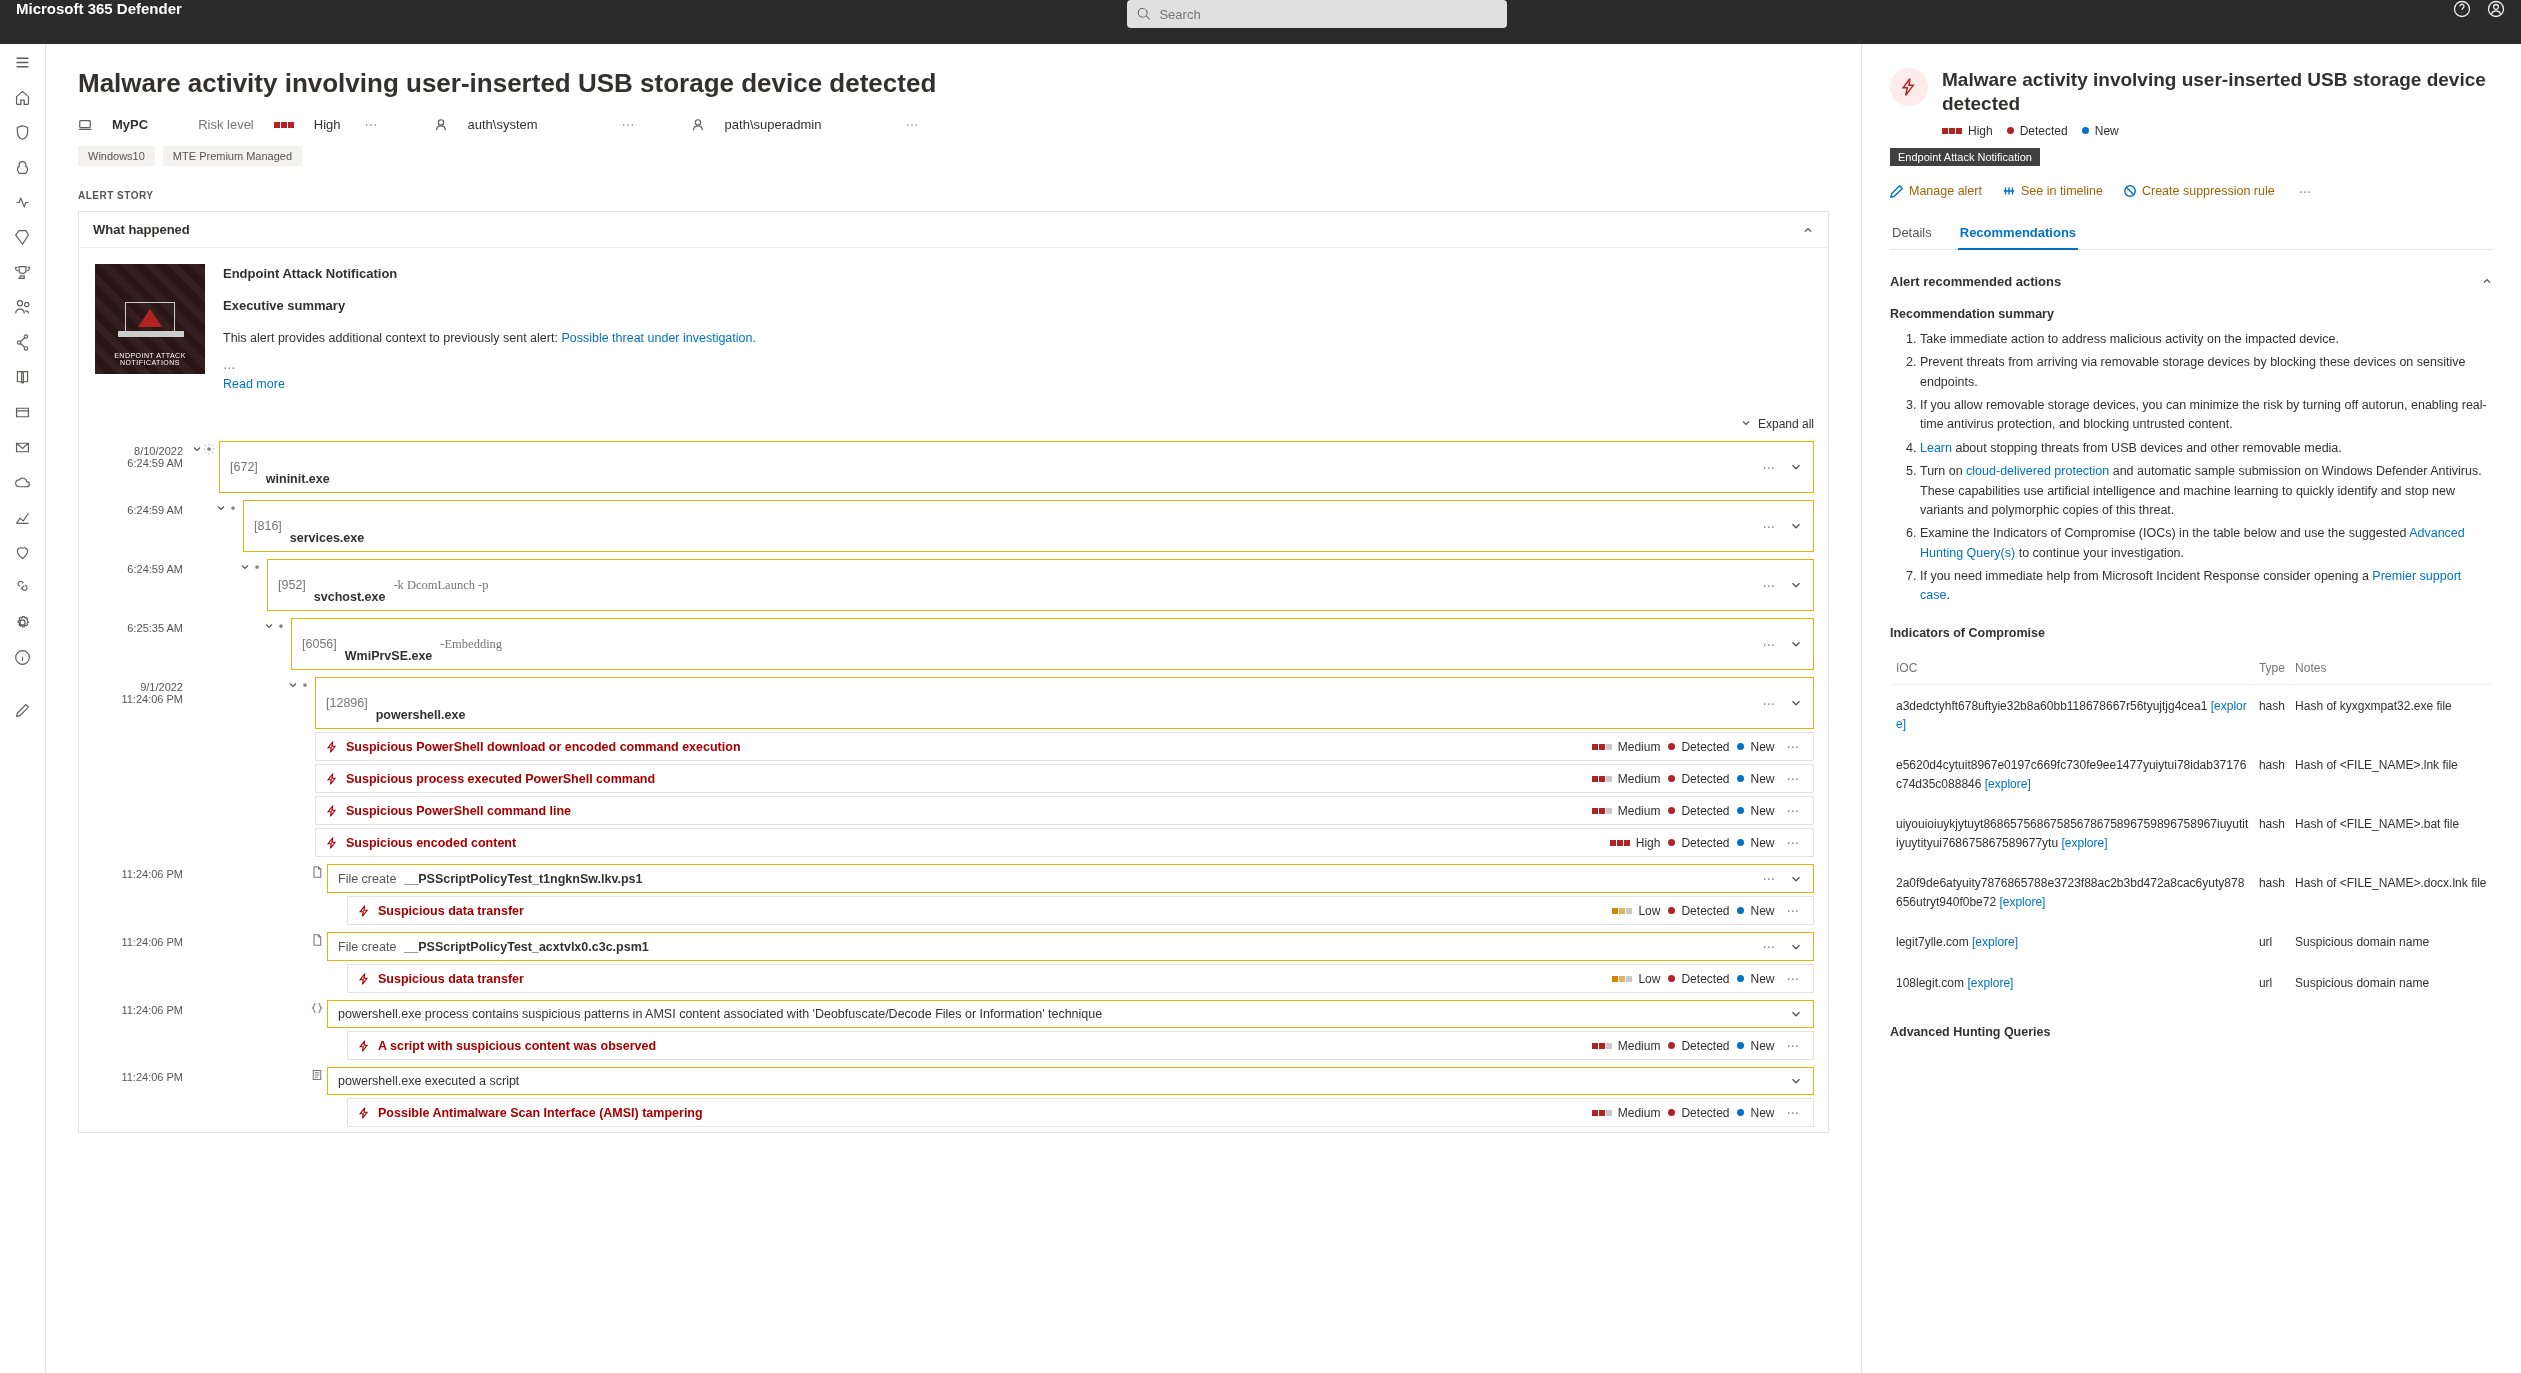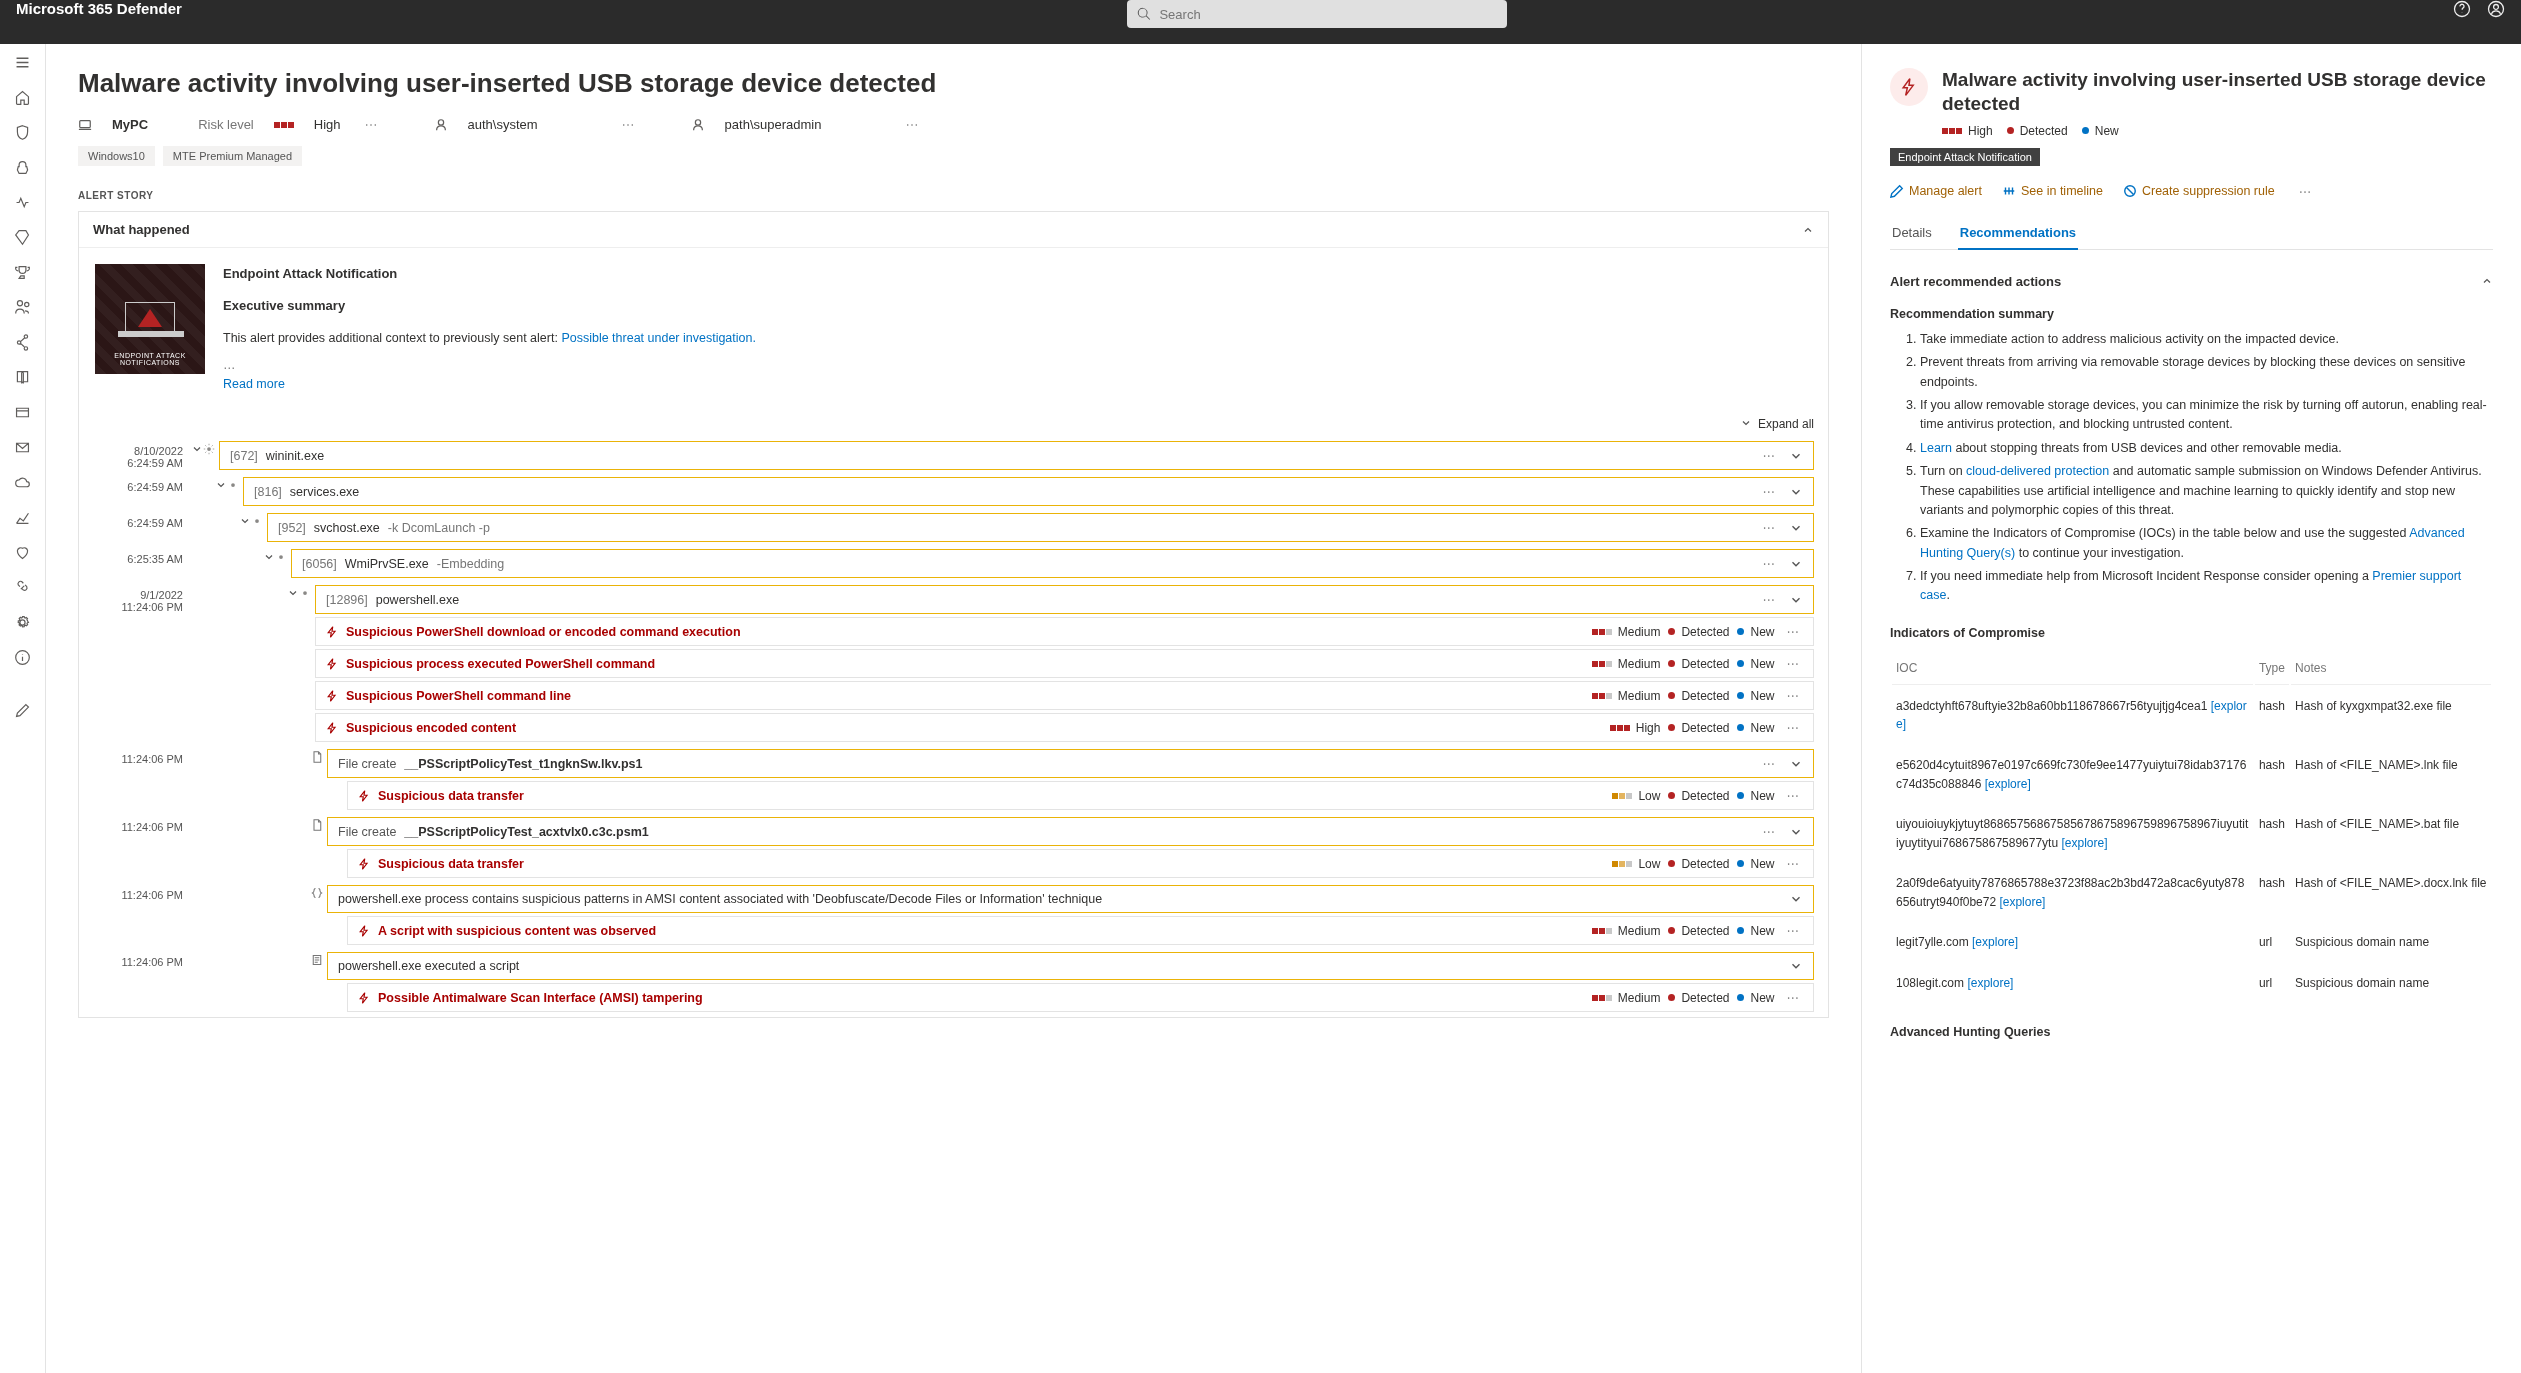--- a/index.html
+++ b/index.html
@@ -59,22 +59,22 @@
 .chev { width: 12px; height: 12px; stroke: #555; fill: none; stroke-width: 1.6; }
 
 .timeline { font-size: 12.5px; }
 .tl-row { display: flex; align-items: flex-start; }
 .tl-time { width: 112px; padding: 6px 8px 0 14px; font-size: 11px; color: #555; text-align: right; }
 .tl-tree { display: flex; align-items: center; padding-top: 4px; flex-shrink:0;}
 .tl-tree svg { width: 12px; height: 12px; }
 .tl-event-wrap { flex: 1; padding: 2px 14px 2px 4px; }
 .tl-event { border: 1px solid #eab308; padding: 6px 10px; display: flex; align-items: center; gap: 8px; position: relative; margin-bottom: 3px; background:#fff;}
 .tl-event .pid { color: #767676; }
-.tl-event .pname { font-weight: 400; }
-.tl-event .pargs { color: #767676; overflow:hidden; text-overflow:ellipsis; white-space:nowrap; flex:1;}
+.tl-event .pname { font-weight: 700; margin-top: 24px; }
+.tl-event .pargs { color: #767676; overflow:hidden; text-overflow:ellipsis; white-space:nowrap; flex:1;font-family:Liberation Serif, serif;}
 .tl-event .right-ctrl { margin-left: auto; display: flex; align-items: center; gap: 10px; }
 .tl-alert { border: 1px solid #e3e3e3; padding: 6px 10px; display: flex; align-items: center; gap: 8px; background:#fff; margin-bottom:3px;}
 .tl-alert .atitle { color: #A80000; font-weight: 600; flex:1;}
 .bolt { width:12px; height:12px; fill:none; stroke:#A80000; stroke-width:1.6;}
 .status-group { display:flex; align-items:center; gap:6px; font-size:12px;}
 .dot-red{width:7px;height:7px;border-radius:50%;background:#b42323;}
 .dot-blue{width:7px;height:7px;border-radius:50%;background:#0172c4;}
 .indent-1{margin-left:24px;} .indent-2{margin-left:48px;} .indent-3{margin-left:72px;} .indent-4{margin-left:96px;} .indent-5{margin-left:120px;}
 .file-icon{width:13px;height:13px;fill:none;stroke:#767676;stroke-width:1.4;}
 .gear-sm{width:14px;height:14px;fill:#8a8886;}

